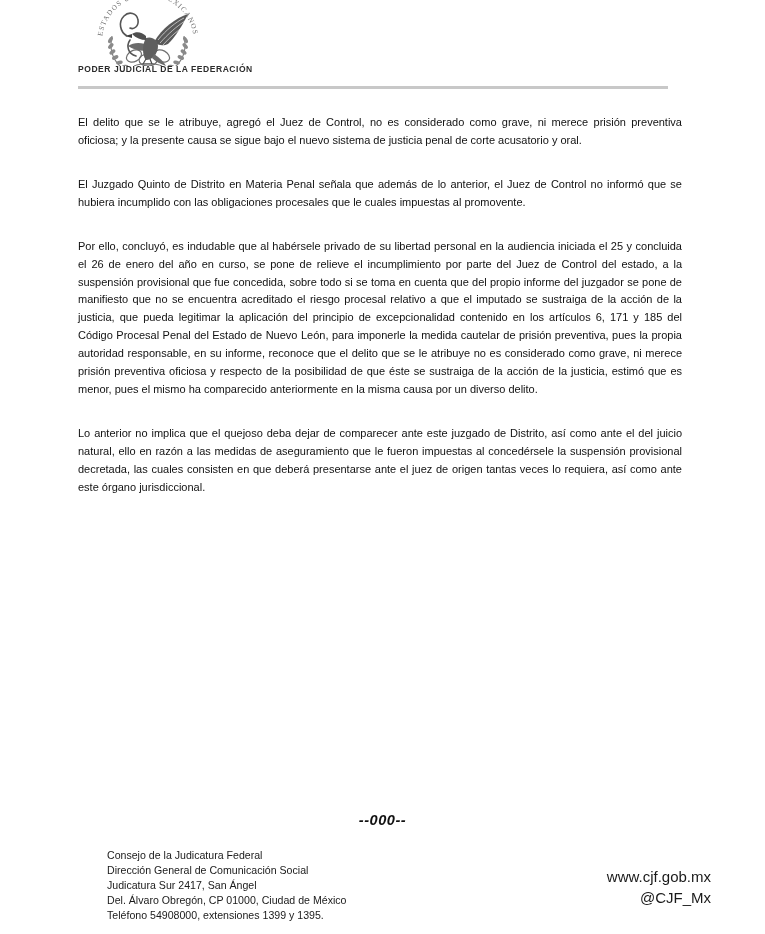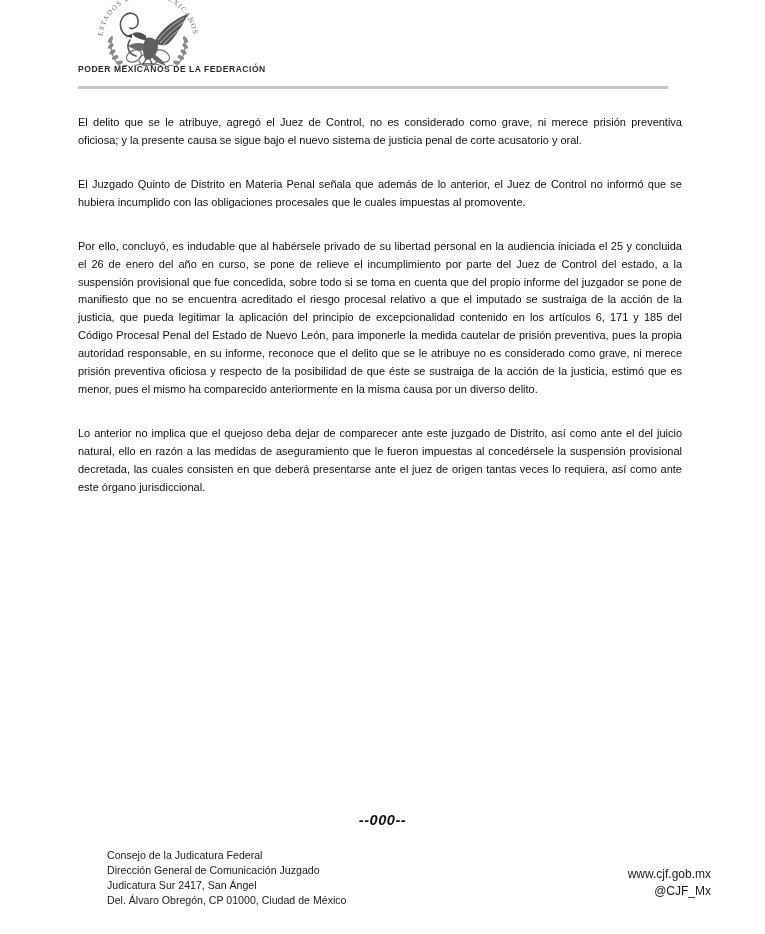--- a/index.html
+++ b/index.html
@@ -113,21 +113,21 @@
     color: #1a1a1a;
     white-space: nowrap;
   }
   .footer-address div {
     padding: 0;
   }
   .footer-links {
     position: absolute;
     right: 83px;
     top: 18px;
-    font-size: 12px;
+    font-size: 15px;
     line-height: 1.42;
     text-align: right;
     color: #1a1a1a;
     white-space: nowrap;
   }
 </style>
 </head>
 <body>
 
 <div class="page">
@@ -203,41 +203,42 @@
 
         <g stroke="#4a4a4a" stroke-width="1.2" fill="none">
           <path d="M 62,75 L 59,80"></path>
           <path d="M 66,75 L 68,80"></path>
         </g>
 
         <path d="M 70,70 C 76,74 80,78 82,82 C 76,80 71,77 68,74 Z" fill="#6b6b6b"></path>
       </svg>
     </div>
 
-    <div class="org-name">PODER MEXICANOS DE LA FEDERACIÓN</div>
+    <div class="org-name">PODER JUDICIAL DE LA FEDERACIÓN</div>
 
     <div class="header-rule"></div>
   </div>
 
   <div class="doc-body">
     <p>El delito que se le atribuye, agregó el Juez de Control, no es considerado como grave, ni merece prisión preventiva oficiosa; y la presente causa se sigue bajo el nuevo sistema de justicia penal de corte acusatorio y oral.</p>
     <p>El Juzgado Quinto de Distrito en Materia Penal señala que además de lo anterior, el Juez de Control no informó que se hubiera incumplido con las obligaciones procesales que le cuales impuestas al promovente.</p>
     <p>Por ello, concluyó, es indudable que al habérsele privado de su libertad personal en la audiencia iniciada el 25 y concluida el 26 de enero del año en curso, se pone de relieve el incumplimiento por parte del Juez de Control del estado, a la suspensión provisional que fue concedida, sobre todo si se toma en cuenta que del propio informe del juzgador se pone de manifiesto que no se encuentra acreditado el riesgo procesal relativo a que el imputado se sustraiga de la acción de la justicia, que pueda legitimar la aplicación del principio de excepcionalidad contenido en los artículos 6, 171 y 185 del Código Procesal Penal del Estado de Nuevo León, para imponerle la medida cautelar de prisión preventiva, pues la propia autoridad responsable, en su informe, reconoce que el delito que se le atribuye no es considerado como grave, ni merece prisión preventiva oficiosa y respecto de la posibilidad de que éste se sustraiga de la acción de la justicia, estimó que es menor, pues el mismo ha comparecido anteriormente en la misma causa por un diverso delito.</p>
     <p>Lo anterior no implica que el quejoso deba dejar de comparecer ante este juzgado de Distrito, así como ante el del juicio natural, ello en razón a las medidas de aseguramiento que le fueron impuestas al concedérsele la suspensión provisional decretada, las cuales consisten en que deberá presentarse ante el juez de origen tantas veces lo requiera, así como ante este órgano jurisdiccional.</p>
   </div>
 
   <div class="separator">--000--</div>
 
   <div class="doc-footer">
 
     <div class="footer-address">
       <div>Consejo de la Judicatura Federal</div>
-      <div>Dirección General de Comunicación Juzgado</div>
+      <div>Dirección General de Comunicación Social</div>
       <div>Judicatura Sur 2417, San Ángel</div>
       <div>Del. Álvaro Obregón, CP 01000, Ciudad de México</div>
+      <div>Teléfono 54908000, extensiones 1399 y 1395.</div>
     </div>
 
     <div class="footer-links">
       <div>www.cjf.gob.mx</div>
       <div>@CJF_Mx</div>
     </div>
   </div>
 
 </div>
 

